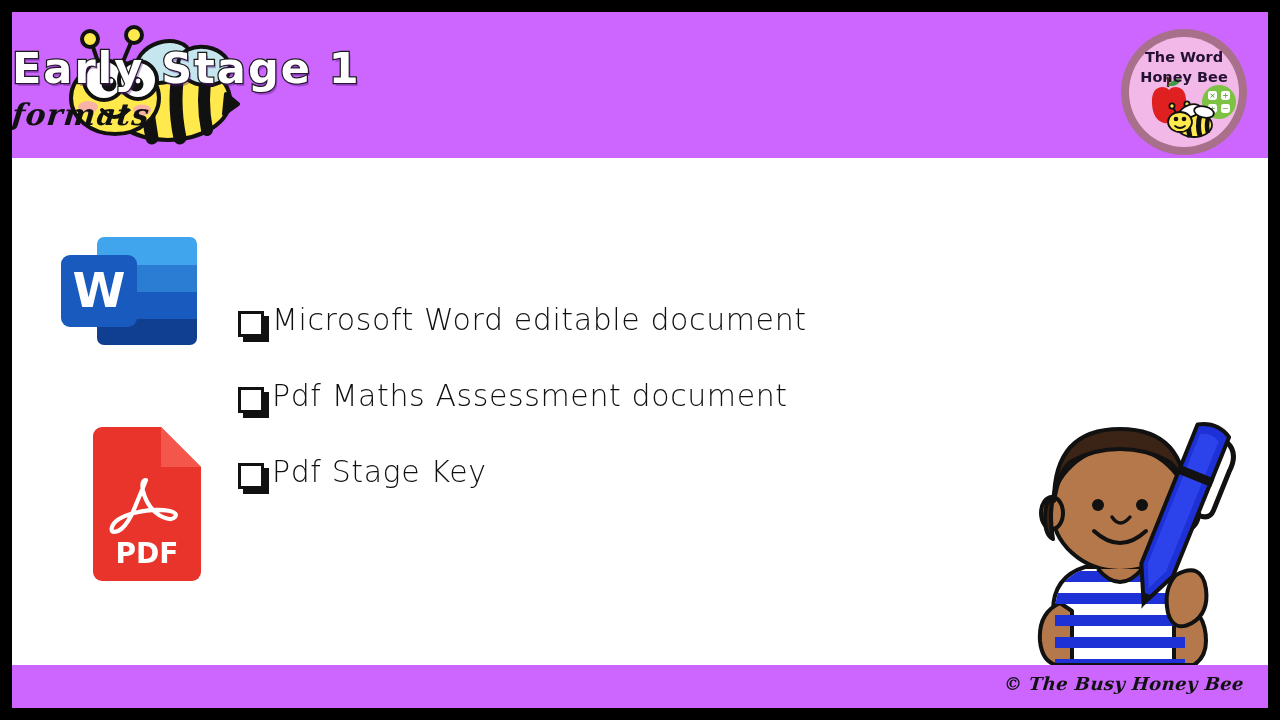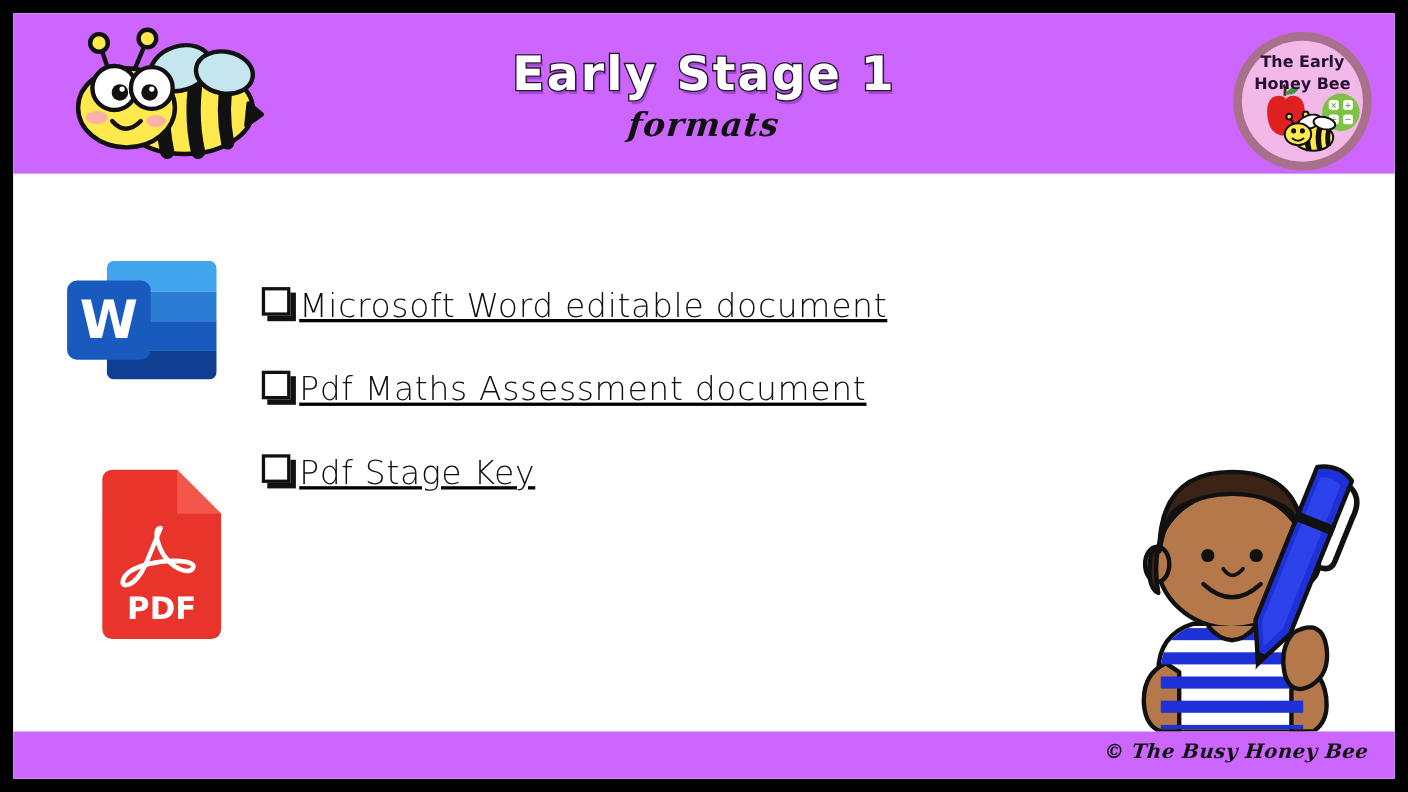--- a/index.html
+++ b/index.html
@@ -15,21 +15,21 @@
     overflow:hidden;
   }
 
   
   .header{
     position:absolute;left:0;top:0;width:1256px;height:146px;
     background:#cc66ff;
   }
   .title-block{
     position:absolute;left:0;top:0;width:1256px;height:146px;
-    display:flex;flex-direction:column;align-items:center;justify-content:center;
+    display:flex;flex-direction:column;align-items:flex-start;justify-content:center;
   }
   .title{
     font-family:"DejaVu Sans", sans-serif;
     font-weight:bold;
     font-size:43px;
     letter-spacing:2px;
     color:#ffffff;
     -webkit-text-stroke:2.5px #1a1a1a;
     paint-order:stroke fill;
     text-shadow:2px 3px 0 rgba(80,20,120,.35);
@@ -66,23 +66,22 @@
     position:absolute;left:0;top:146px;width:1256px;height:507px;
     background:#fff;
   }
   .word-icon{position:absolute;left:47px;top:77px;width:140px;height:112px;}
   .pdf-icon{position:absolute;left:73px;top:268px;width:122px;height:156px;}
 
   .format-list{
     position:absolute;left:226px;top:103px;width:820px;
   }
   .format-row{
-    display:flex;align-items:flex-start;
+    display:flex;align-items:flex-end;
     height:76px;
-    text-decoration:underline;
   }
   .checkbox{
     position:relative;
     width:26px;height:26px;flex:0 0 26px;
     background:#ffffff;
     border:3.5px solid #111111;
     box-shadow:5px 5px 0 #111111;
     margin-right:8px;
     box-sizing:border-box;
   }
@@ -191,21 +190,21 @@
           <path d="M90 92 q-2 8 0 15" fill="none" stroke-width="4.5"></path>
           <ellipse cx="72" cy="85" rx="11" ry="6" fill="#ffffff" transform="rotate(-20 72 85)"></ellipse>
           <ellipse cx="86" cy="86" rx="10" ry="5.5" fill="#ffffff" transform="rotate(12 86 86)"></ellipse>
           <ellipse cx="62" cy="96" rx="12" ry="10" fill="#ffe94d"></ellipse>
         </g>
         <circle cx="58" cy="93" r="2.3" fill="#111"></circle>
         <circle cx="66" cy="93" r="2.3" fill="#111"></circle>
         <path d="M57 100 q5 4 10 0" fill="none" stroke="#111" stroke-width="1.8" stroke-linecap="round"></path>
       </svg>
       <div class="logo-text">
-        <div>The Early</div>
+        <div>The Word</div>
         <div>Honey Bee</div>
       </div>
     </div>
   </div>
 
   <div class="body-area">
 
     <svg class="word-icon" viewBox="0 0 140 112">
       <defs>
         <clipPath id="wclip">

